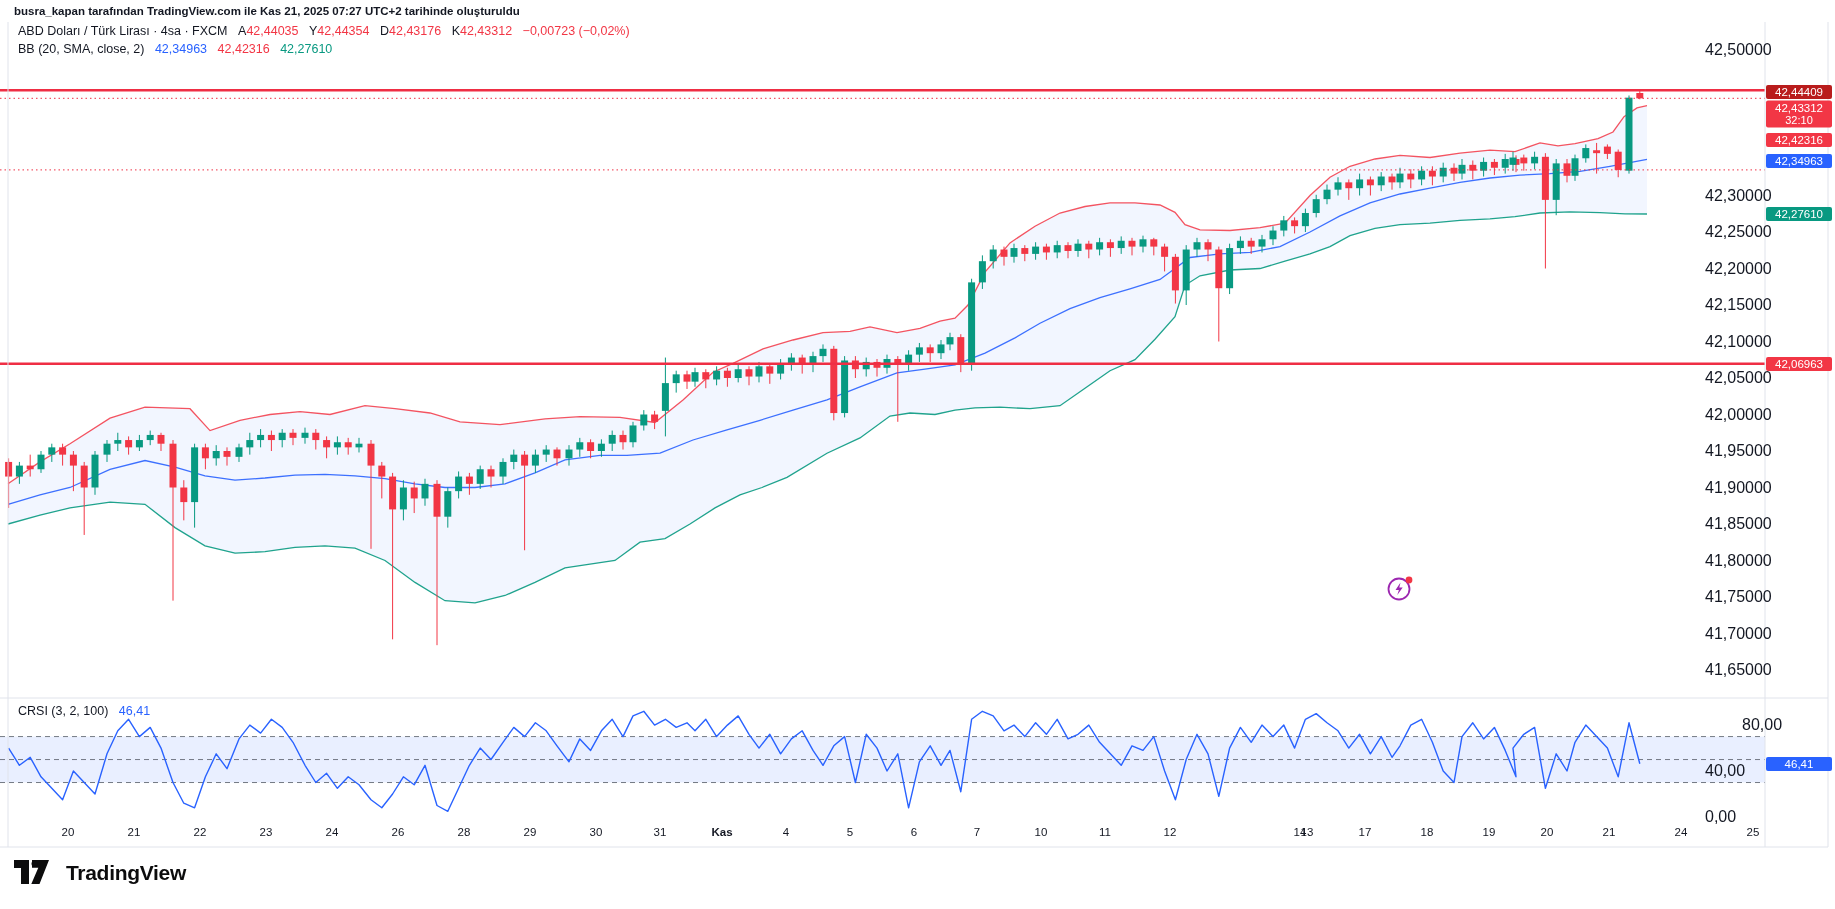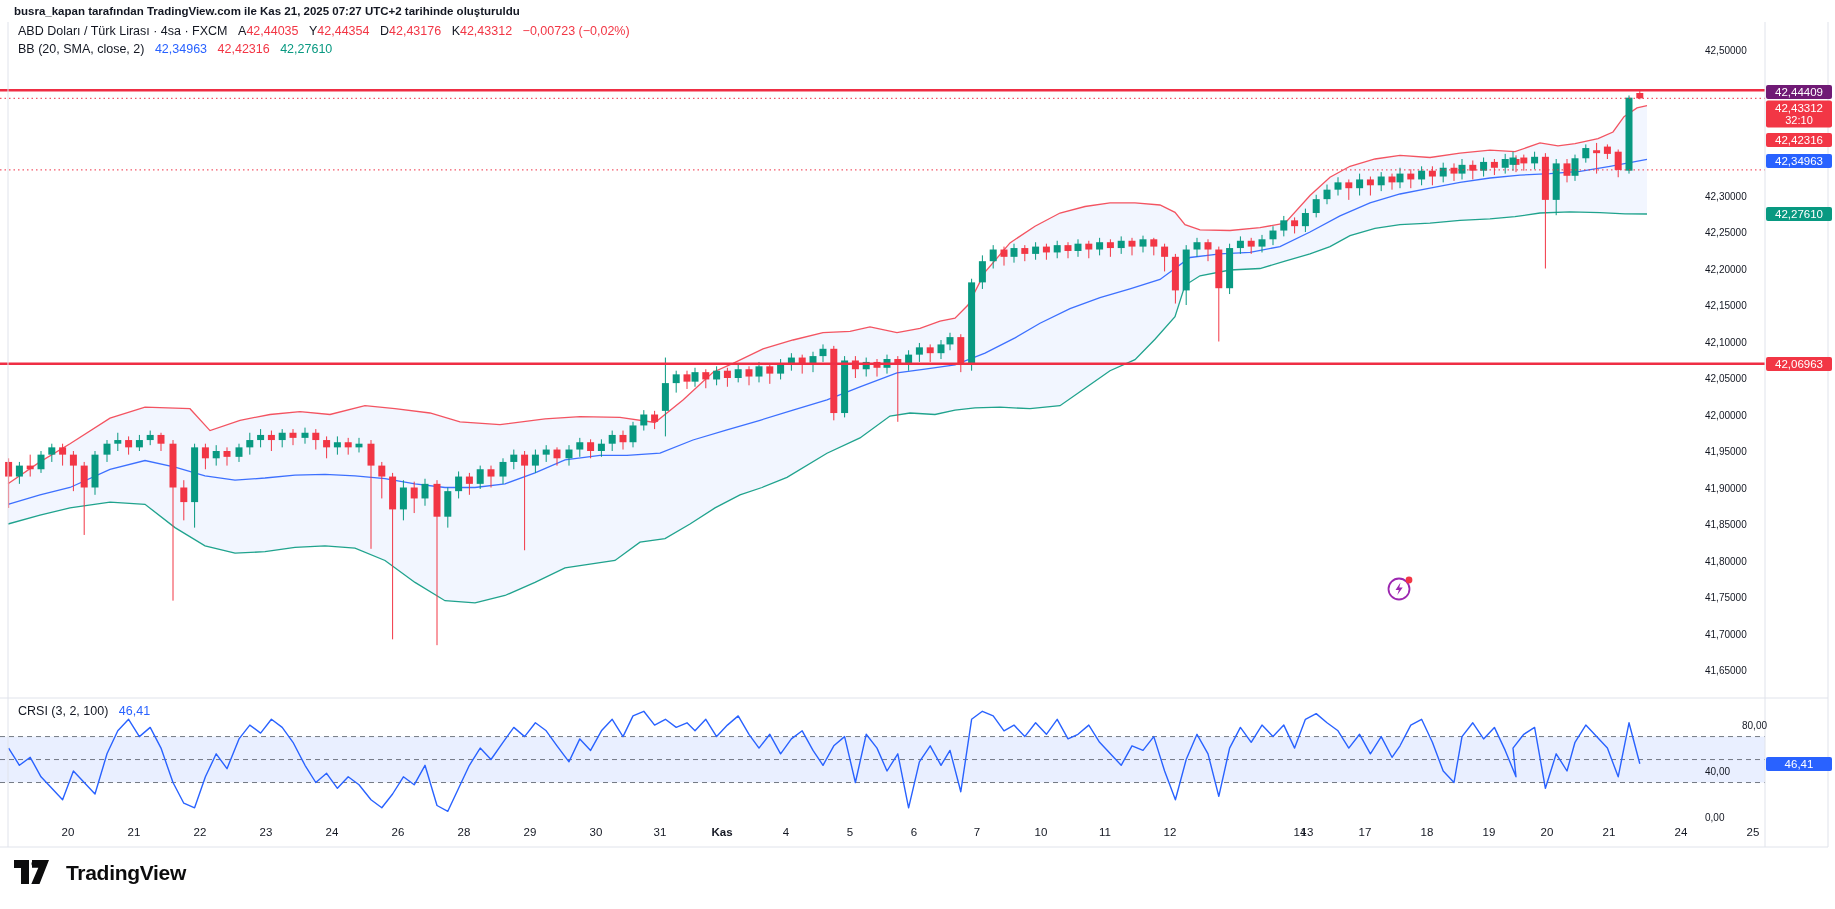--- a/index.html
+++ b/index.html
@@ -10,21 +10,21 @@
   .legend-row{position:absolute;left:18px;font-size:12.5px;white-space:nowrap;z-index:5;}
   .legend-row .t{color:#131722;}
   .legend-row .lbl{color:#131722;margin-left:7px;}
   .legend-row .red{color:#f23645;}
   .legend-row .blue{color:#2962ff;margin-left:7px;}
   .legend-row .green{color:#089981;margin-left:7px;}
   .legend-row .redv{color:#f23645;margin-left:7px;}
   #legend-symbol{top:24px;}
   #legend-bb{top:42px;}
   #legend-crsi{top:704px;}
-  .ptick{position:absolute;left:1705px;font-size:10px;color:#131722;transform:translateY(-50%);}
+  .ptick{position:absolute;left:1705px;font-size:16px;color:#131722;transform:translateY(-50%);}
   .badge{position:absolute;left:1766px;width:66px;text-align:center;font-size:11.5px;
          color:#fff;border-radius:2px;padding:1px 0;transform:translateY(-50%);z-index:6;}
   .badge .cd{font-size:11px;display:block;line-height:13px;}
   .tlabel{position:absolute;top:826px;font-size:11.5px;color:#131722;transform:translateX(-50%);}
   .tlabel.bold{font-weight:700;}
   #time-axis{position:absolute;left:0;top:818px;width:1765px;height:30px;overflow:hidden;}
   #logo{position:absolute;left:14px;top:860px;display:flex;align-items:center;gap:16px;}
   #logo-text{font-size:21px;font-weight:700;color:#0c0c0d;letter-spacing:-0.3px;}
   #alert-fab{position:absolute;left:1386px;top:574px;width:28px;height:28px;}
 </style>
@@ -393,21 +393,21 @@
       <div class="ptick" style="top: 341.5px;">42,10000</div>
       <div class="ptick" style="top: 378px;">42,05000</div>
       <div class="ptick" style="top: 414.5px;">42,00000</div>
       <div class="ptick" style="top: 451px;">41,95000</div>
       <div class="ptick" style="top: 487.5px;">41,90000</div>
       <div class="ptick" style="top: 524px; text-align: center;">41,85000</div>
       <div class="ptick" style="top: 560.5px;">41,80000</div>
       <div class="ptick" style="top: 597px;">41,75000</div>
       <div class="ptick" style="top: 633.5px;">41,70000</div>
       <div class="ptick" style="top: 670px;">41,65000</div>
-      <div class="badge" style="top: 92px; background: #701a75;">42,44409</div>
+      <div class="badge" style="top: 92px; background: #b91c1c;">42,44409</div>
       <div class="badge" style="top: 114px; background: rgb(242, 54, 69);">42,43312<span class="cd">32:10</span></div>
       <div class="badge" style="top: 140px; background: rgb(242, 54, 69);">42,42316</div>
       <div class="badge" style="top: 161px; background: rgb(41, 98, 255);">42,34963</div>
       <div class="badge" style="top: 213.5px; background: rgb(8, 153, 129);">42,27610</div>
       <div class="badge" style="top: 364px; background: rgb(242, 54, 69);">42,06963</div>
     </div>
   <div id="crsi-axis">
       <div class="ptick" style="top: 725px; margin-left: 37px;">80,00</div>
       <div class="ptick" style="top: 771px;">40,00</div>
       <div class="ptick" style="top: 817px;">0,00</div>

